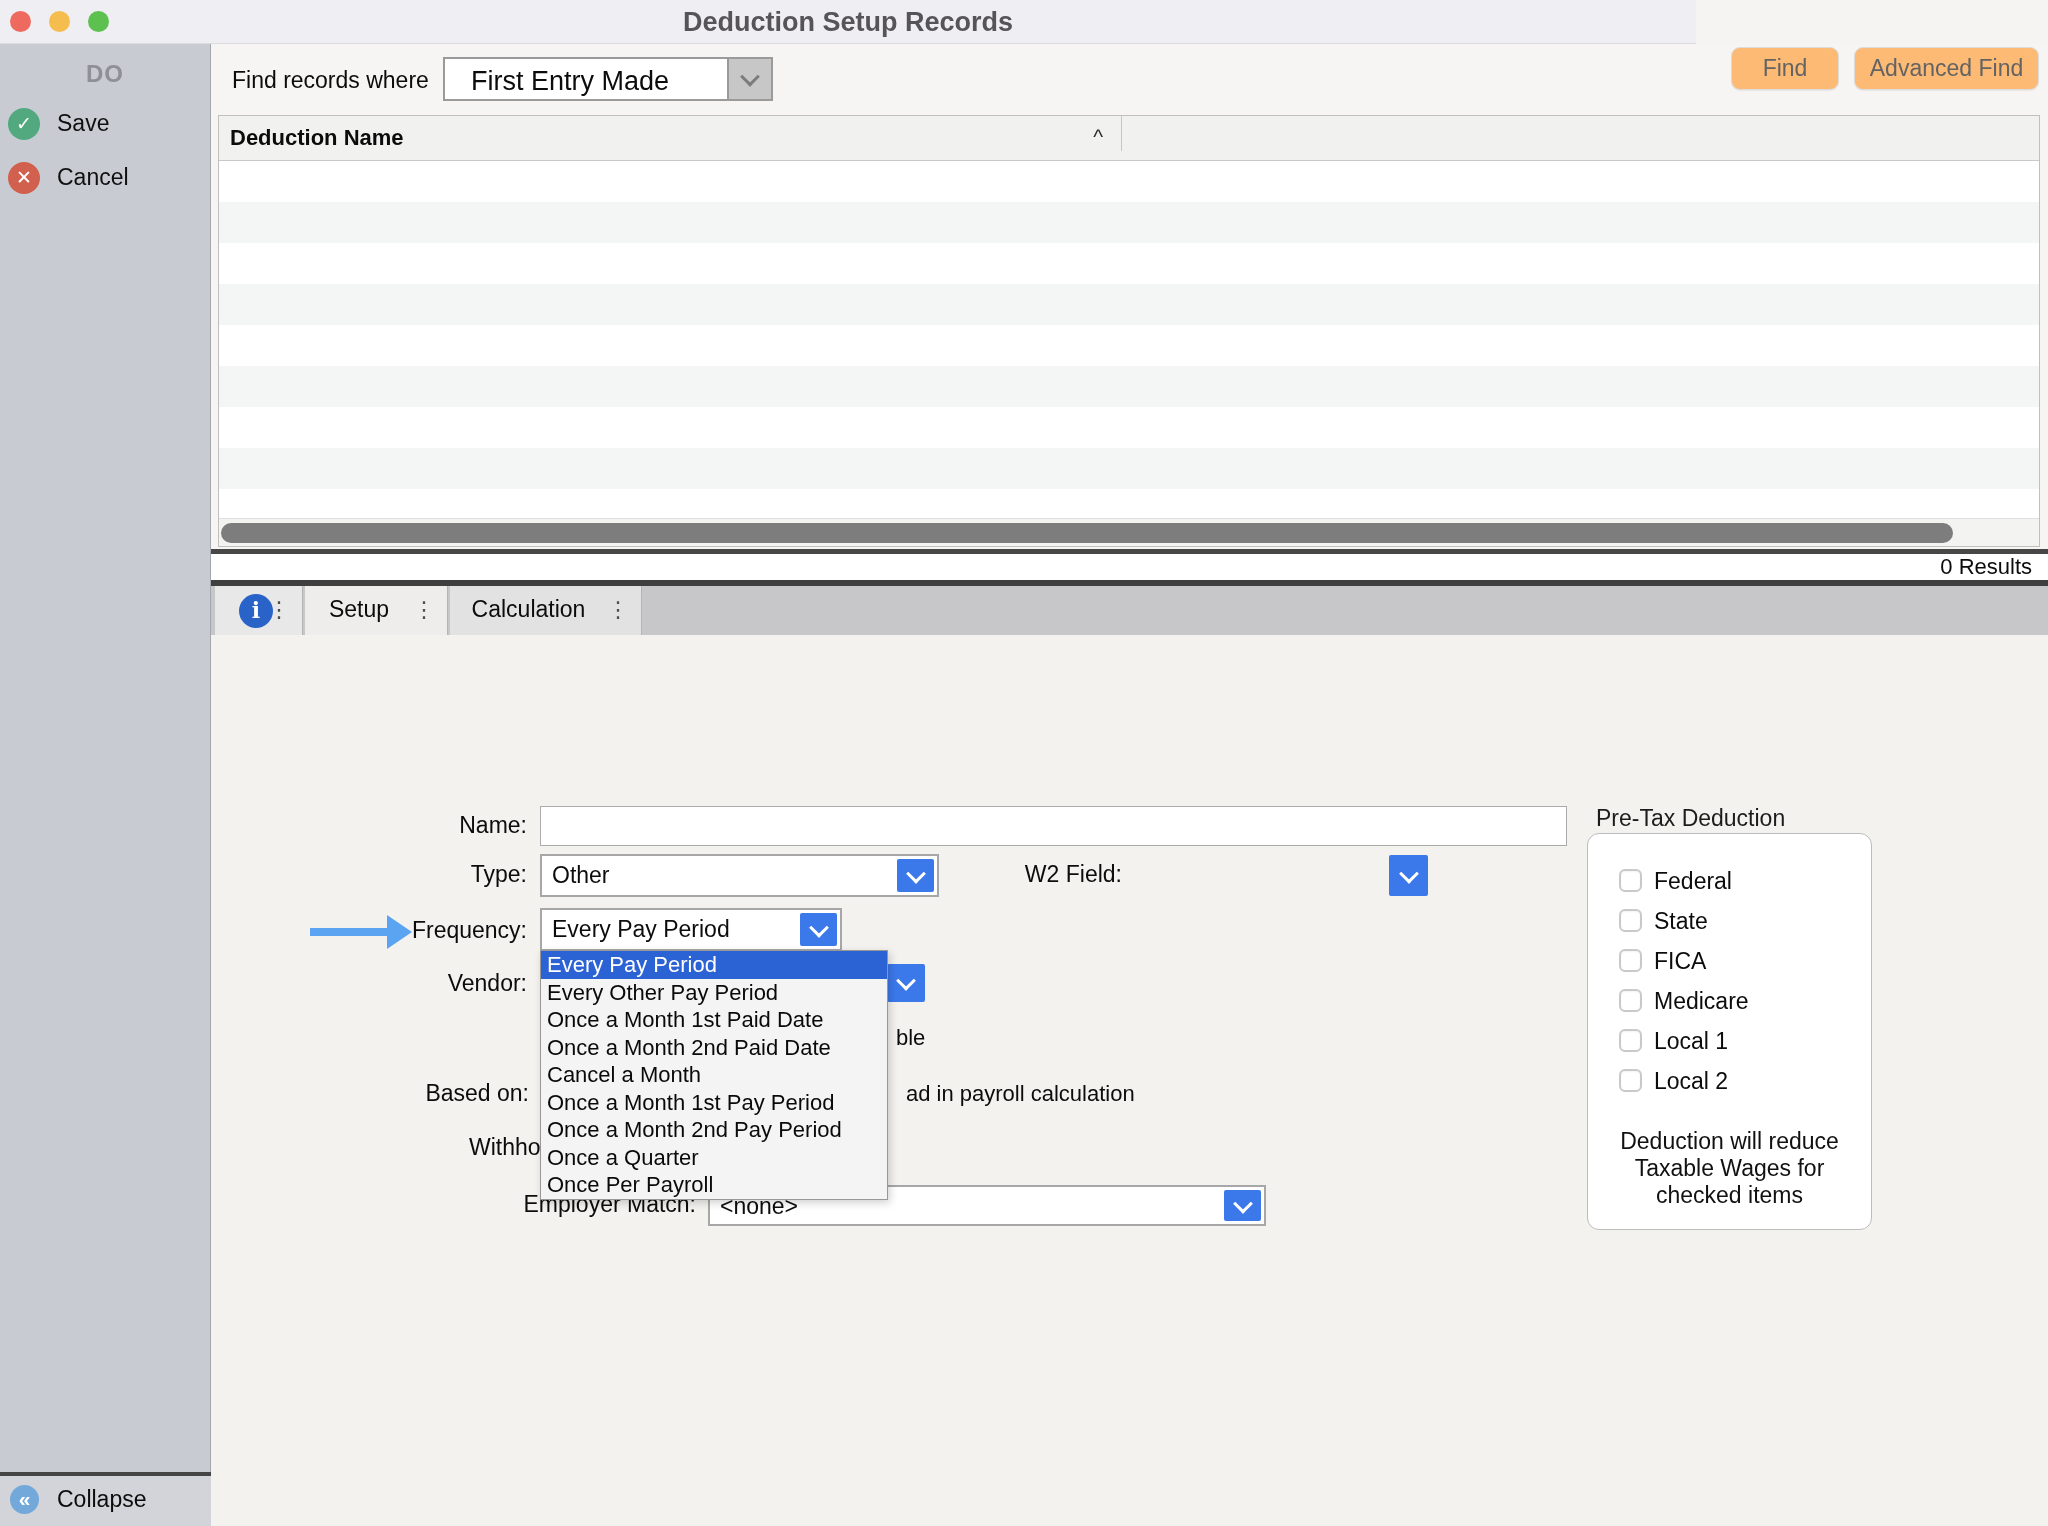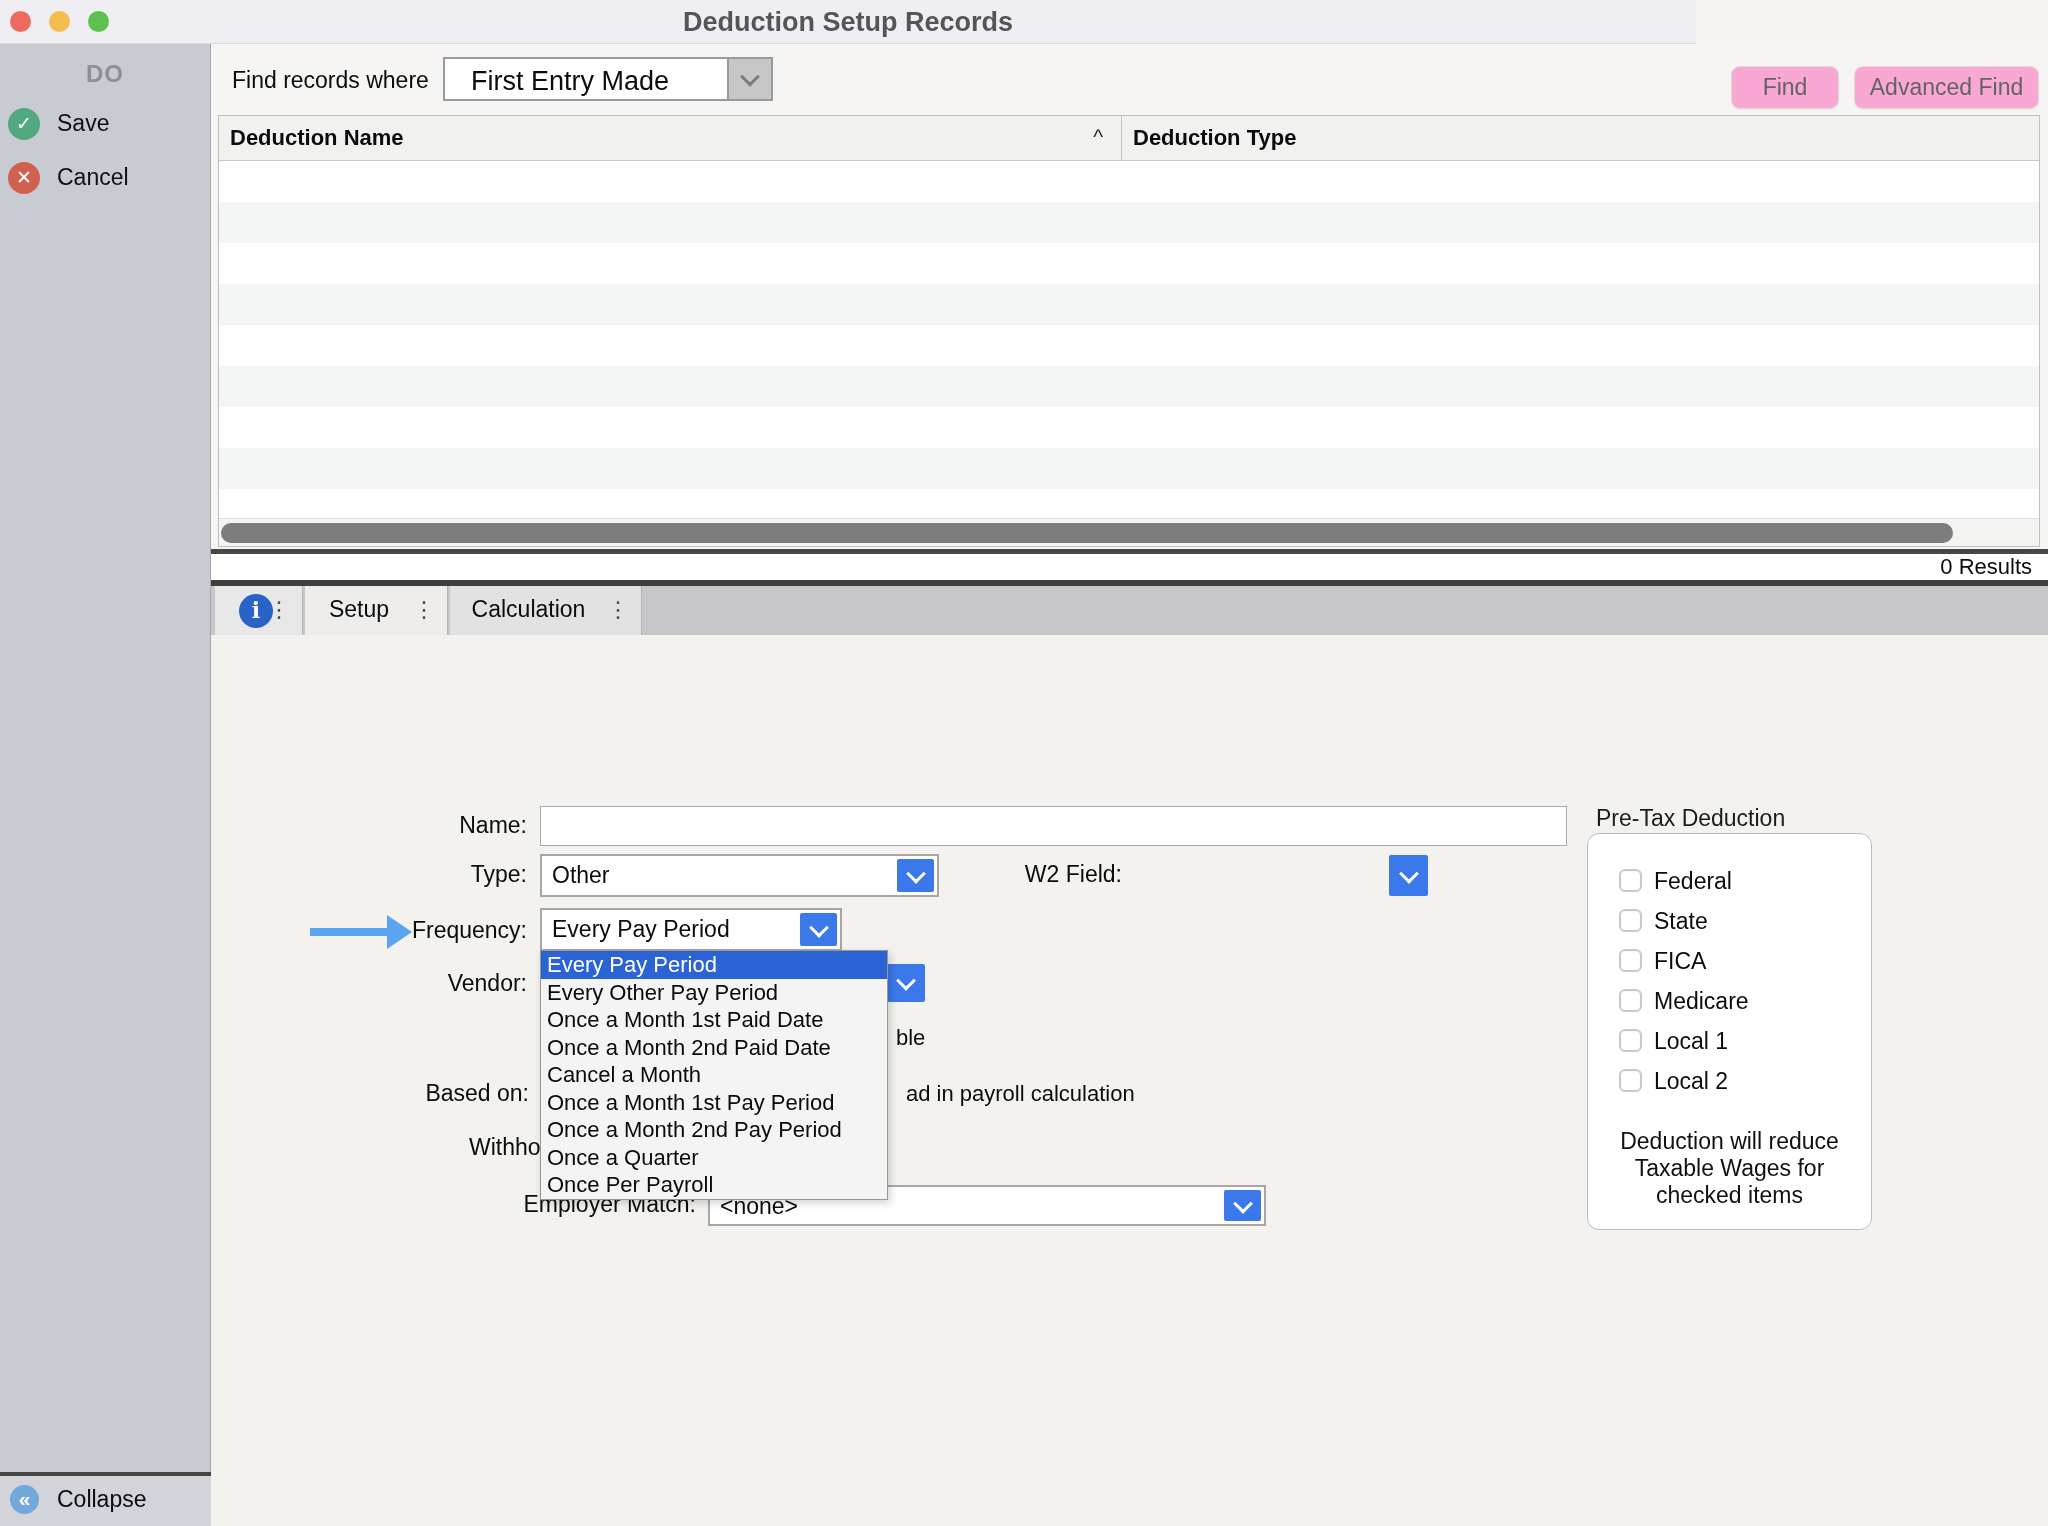--- a/index.html
+++ b/index.html
@@ -30,27 +30,27 @@
   
   .main { position:absolute; left:211px; top:44px; width:1837px; height:1482px; background:#f6f5f3; }
 
   
   .find-label { position:absolute; left:21px; top:23px; font-size:23px; }
   .find-select { position:absolute; left:232px; top:13px; width:330px; height:44px; background:#fff; border:2px solid #9a9a9a; }
   .find-select .val { position:absolute; left:26px; top:7px; font-size:27px; }
   .find-select .seg { position:absolute; right:0; top:0; bottom:0; width:44px; background:#c7c7c7; border-left:2px solid #9a9a9a; }
   .chev { width:14px; height:14px; display:block; position:absolute; left:50%; top:50%; transform:translate(-50%,-66%) rotate(45deg); border-right:3px solid #fff; border-bottom:3px solid #fff; }
   .chev.gray { border-color:#7c7c7c; }
-  .btn { position:absolute; top:22px; height:43px; background:#f9a8d4; border:1px solid #dddcdb; border-radius:9px; font-size:23px; color:#636363; text-align:center; box-shadow:0 1px 1px rgba(0,0,0,0.06); }
+  .btn { position:absolute; top:3px; height:43px; background:#fdba74; border:1px solid #dddcdb; border-radius:9px; font-size:23px; color:#636363; text-align:center; box-shadow:0 1px 1px rgba(0,0,0,0.06); }
   .btn-find { left:1520px; width:108px; line-height:41px; }
   .btn-advfind { left:1643px; width:185px; line-height:41px; }
 
   
   .rtable { position:absolute; left:7px; top:71px; width:1822px; height:432px; background:#fff; border:1px solid #c0c0c0; }
-  .thead { position:absolute; left:0; top:0; right:0; height:45px; background:#f1f1f0; border-bottom:1px solid #c9c9c9; display:flex; }
+  .thead { position:absolute; left:0; top:0; right:0; height:45px; background:#f1f1f0; border-bottom:1px solid #c9c9c9; display:flex;flex-direction:column; }
   .th { font-size:22px; font-weight:bold; padding:9px 0 0 11px; position:relative; }
   .th1 { width:903px; border-right:1px solid #c6c6c6; }
   .th2 { flex:1; }
   .sort-ind { position:absolute; right:18px; top:9px; font-size:21px; font-weight:normal; color:#2c2c2c; }
   .tbody { position:absolute; left:0; top:45px; right:0; height:357px; overflow:hidden; }
   .trow { height:41px; background:#fff; }
   .trow:nth-child(even) { background:#f4f5f5; }
   .scrollstrip { position:absolute; left:0; bottom:0; right:0; height:28px; background:#f3f3f2; border-top:1px solid #e0e0e0; }
   .scrollthumb { position:absolute; left:2px; top:4px; width:1732px; height:20px; border-radius:10px; background:#7d7d7d; }
 

